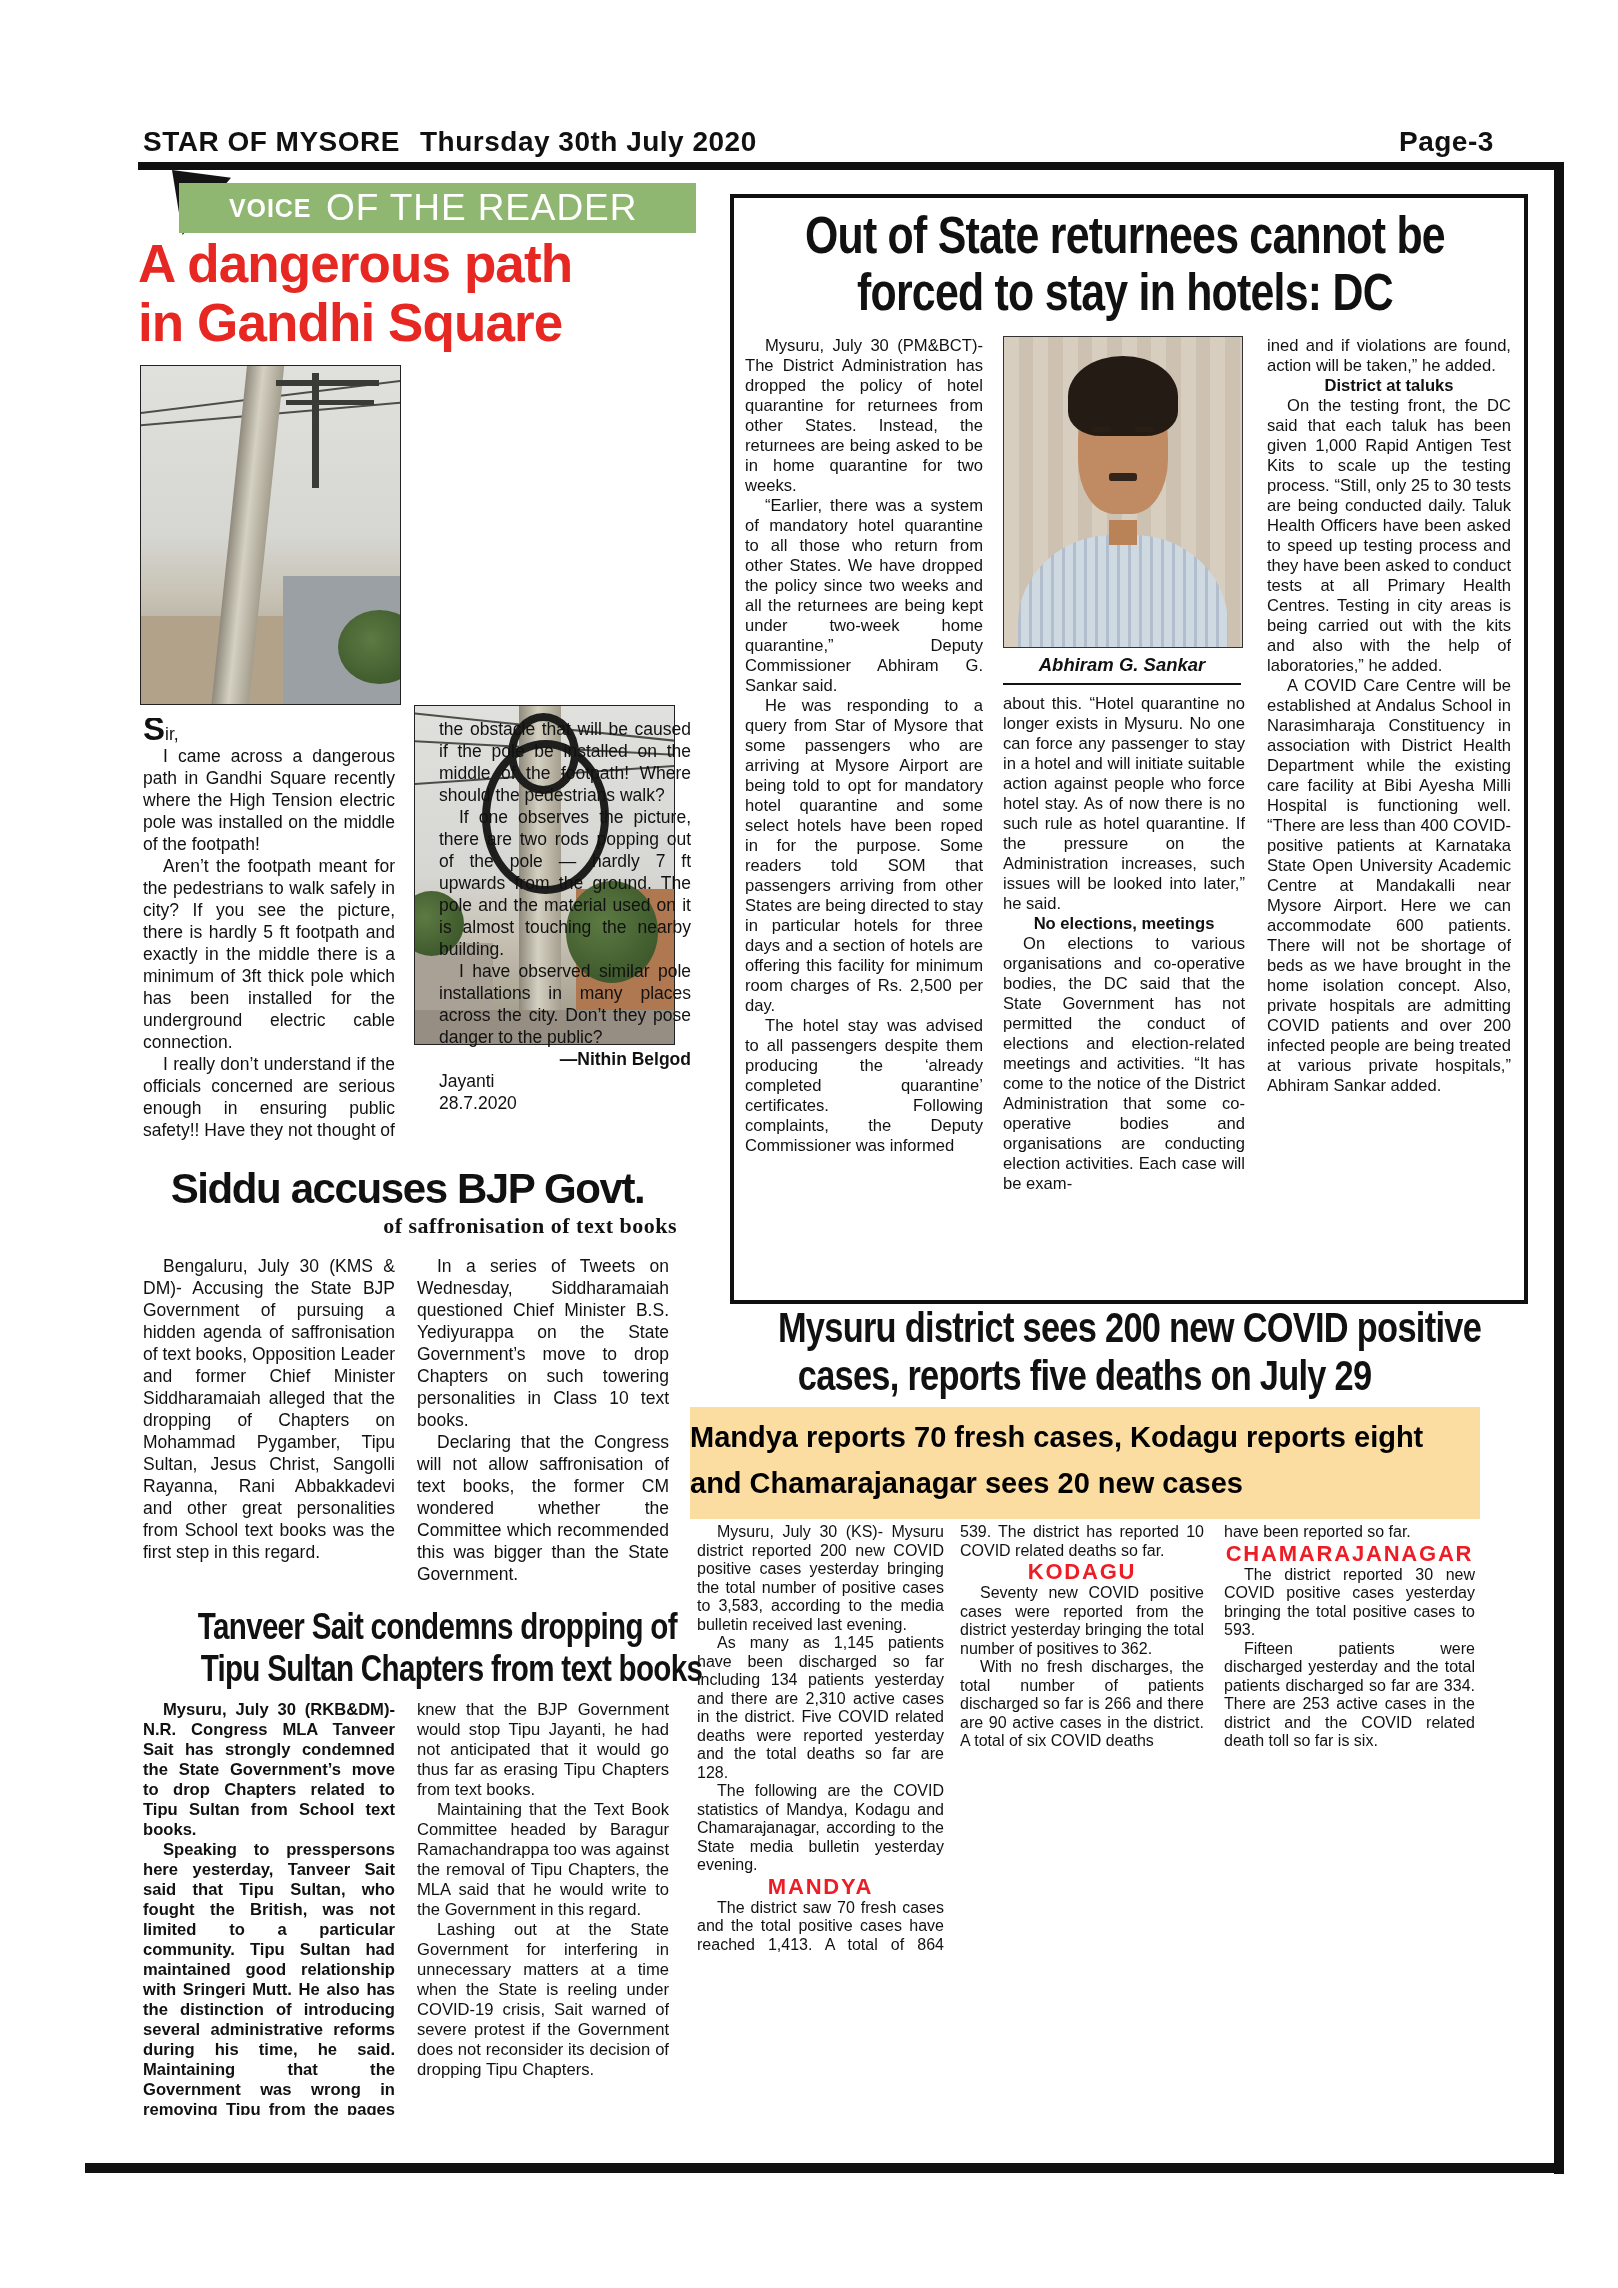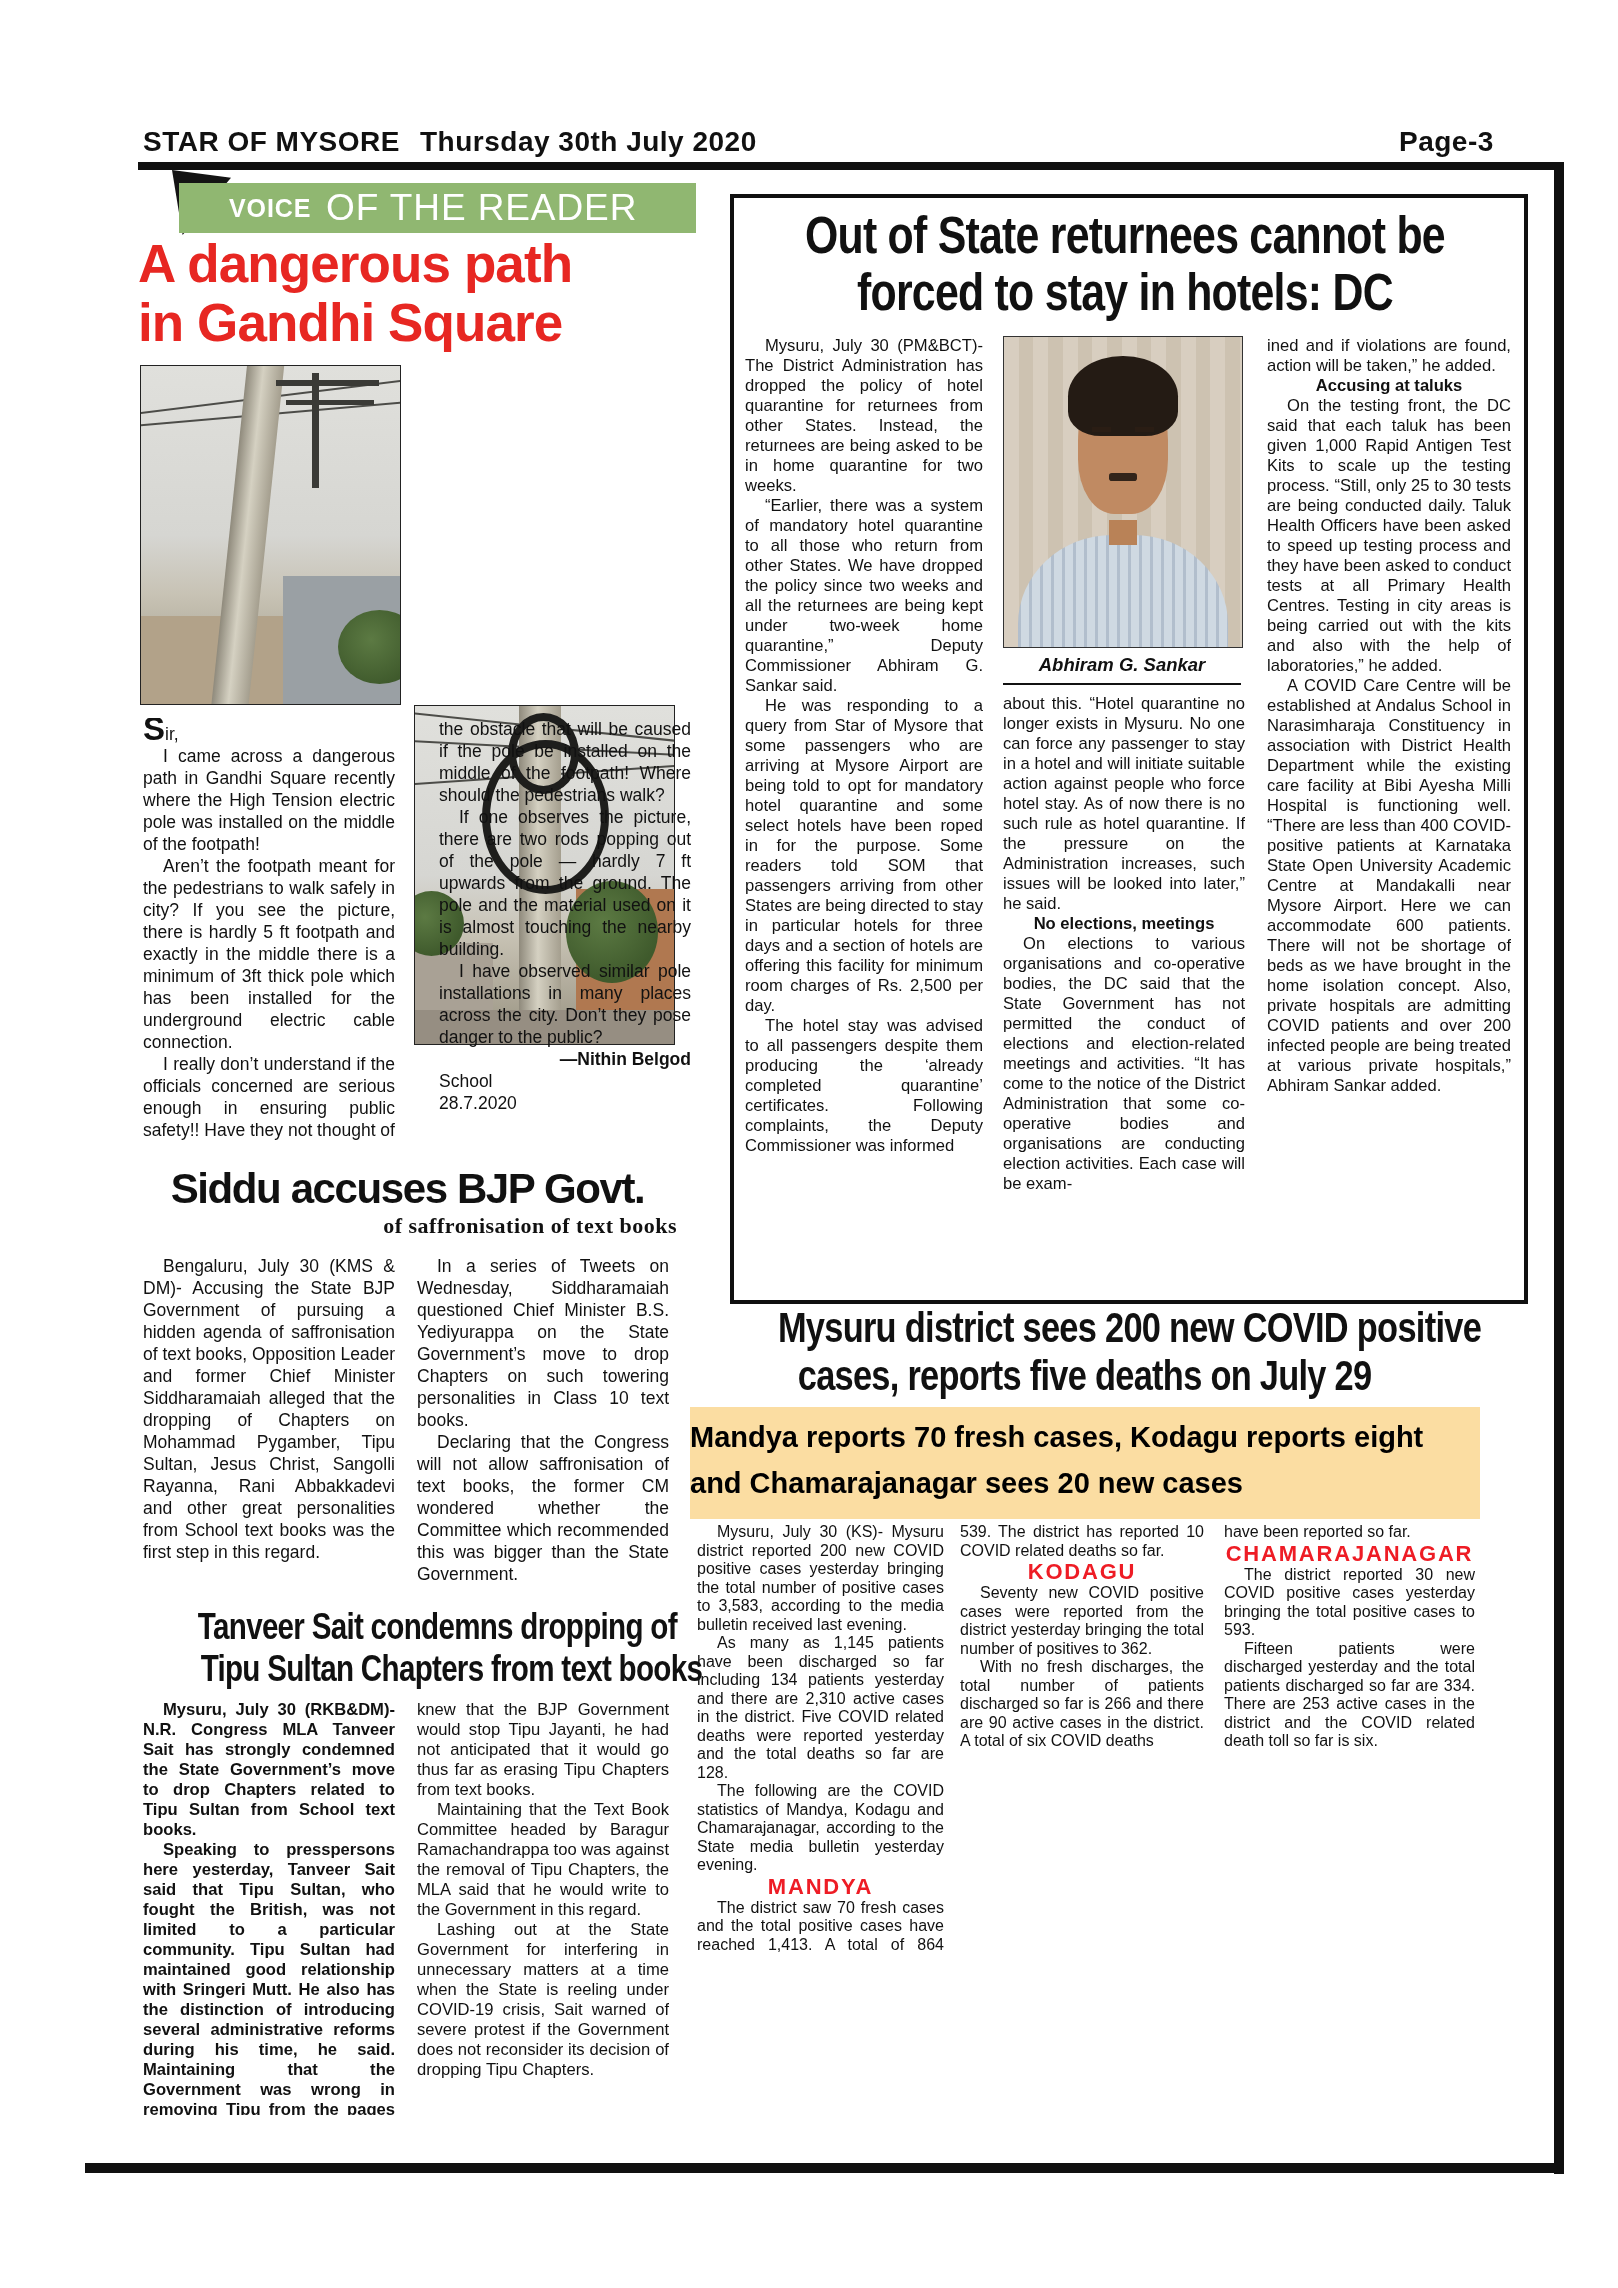--- a/index.html
+++ b/index.html
@@ -116,21 +116,21 @@
     <p><span class="dropS">S</span><span>ir,</span></p>
     <p class="ind">I came across a dangerous path in Gandhi Square recently where the High Tension electric pole was installed on the middle of the footpath!</p>
     <p class="ind">Aren’t the footpath meant for the pedestrians to walk safely in city? If you see the picture, there is hardly 5 ft footpath and exactly in the middle there is a minimum of 3ft thick pole which has been installed for the underground electric cable connection.</p>
     <p class="ind">I really don’t understand if the officials concerned are serious enough in ensuring public safety!!  Have they not thought of</p>
   </div>
   <div class="abs bt" style="left:417px;top:718px;width:252px;height:437px;margin-left:22px;">
     <p>the obstacle that will be caused if the pole be installed on the middle of the footpath! Where should the pedestrians walk?</p>
     <p class="ind">If one observes the picture, there are two rods popping out of the pole —  hardly 7 ft upwards from the ground. The pole and the material used on it is almost touching the nearby building.</p>
     <p class="ind">I have observed similar pole installations in many places across the city. Don’t they pose danger to the public?</p>
     <p class="signname">—Nithin Belgod</p>
-    <p>School</p>
+    <p>Jayanti</p>
     <p>28.7.2020</p>
   </div>
 
   <div class="abs sidhead" style="left:138px;top:1165px;width:539px;">Siddu accuses BJP Govt.</div>
   <div class="abs sidsub" style="left:138px;top:1213px;width:539px;">of saffronisation of text books</div>
   <div class="abs bt" style="left:143px;top:1255px;width:252px;height:347px;">
     <p class="ind">Bengaluru, July 30 (KMS &amp; DM)- Accusing the State BJP Government of pursuing a hidden agenda of saffronisation of text books, Opposition Leader and former Chief Minister Siddharamaiah alleged that the dropping of Chapters on Mohammad Pygamber, Tipu Sultan, Jesus Christ, Sangolli Rayanna, Rani Abbakkadevi and other great personalities from School text books was the first step in this regard.</p>
   </div>
   <div class="abs bt" style="left:417px;top:1255px;width:252px;height:347px;">
     <p class="ind">In a series of Tweets on Wednesday, Siddharamaiah questioned Chief Minister B.S. Yediyurappa on the State Government’s move to drop Chapters on such towering personalities in Class 10 text books.</p>
@@ -181,21 +181,21 @@
       <div class="caption" style="width:238px;margin-top:5.5px;">Abhiram G. Sankar</div>
       <div class="bt2" style="width:242px;height:591px;margin-top:9.2px;">
         <p>about this. “Hotel quarantine no longer exists in Mysuru. No one can force any passenger to stay in a hotel and will initiate suitable action against people who force hotel stay. As of now there is no such rule as hotel quarantine. If the pressure on the Administration increases, such issues will be looked into later,” he said.</p>
         <p class="subh">No elections, meetings</p>
         <p class="ind">On elections to various organisations and co-operative bodies, the DC said that the State Government has not permitted the conduct of elections and election-related meetings and activities. “It has come to the notice of the District Administration that some co-operative bodies and organisations are conducting election activities. Each case will be exam-</p>
       </div>
     </div>
 
     <div class="abs bt2" style="left:533px;top:138px;width:244px;height:949px;">
       <p>ined and if violations are found, action will be taken,” he added.</p>
-      <p class="subh">Accusing at taluks</p>
+      <p class="subh">District at taluks</p>
       <p class="ind">On the testing front, the DC said that each taluk has been given 1,000 Rapid Antigen Test Kits to scale up the testing process. “Still, only 25 to 30 tests are being conducted daily. Taluk Health Officers have been asked to speed up testing process and they have been asked to conduct tests at all Primary Health Centres. Testing in city areas is being carried out with the kits and also with the help of laboratories,” he added.</p>
       <p class="ind">A COVID Care Centre will be established at Andalus School in Narasimharaja Constituency in association with District Health Department while the existing care facility at Bibi Ayesha Milli Hospital is functioning well. “There are less than 400 COVID-positive patients at Karnataka State Open University Academic Centre at Mandakalli near Mysore Airport. Here we can accommodate 600 patients. There will not be shortage of beds as we have brought in the home isolation concept. Also, private hospitals are admitting COVID patients and over 200 infected people are being treated at various private hospitals,” Abhiram Sankar added.</p>
     </div>
   </div>
 
   <div class="abs hcenter" style="left:690px;top:1303px;width:790px;">
     <span class="cond2 covhead">Mysuru district sees 200 new COVID positive</span>
   </div>
   <div class="abs hcenter" style="left:690px;top:1351px;width:790px;">
     <span class="cond2 covhead">cases, reports five deaths on July 29</span>

